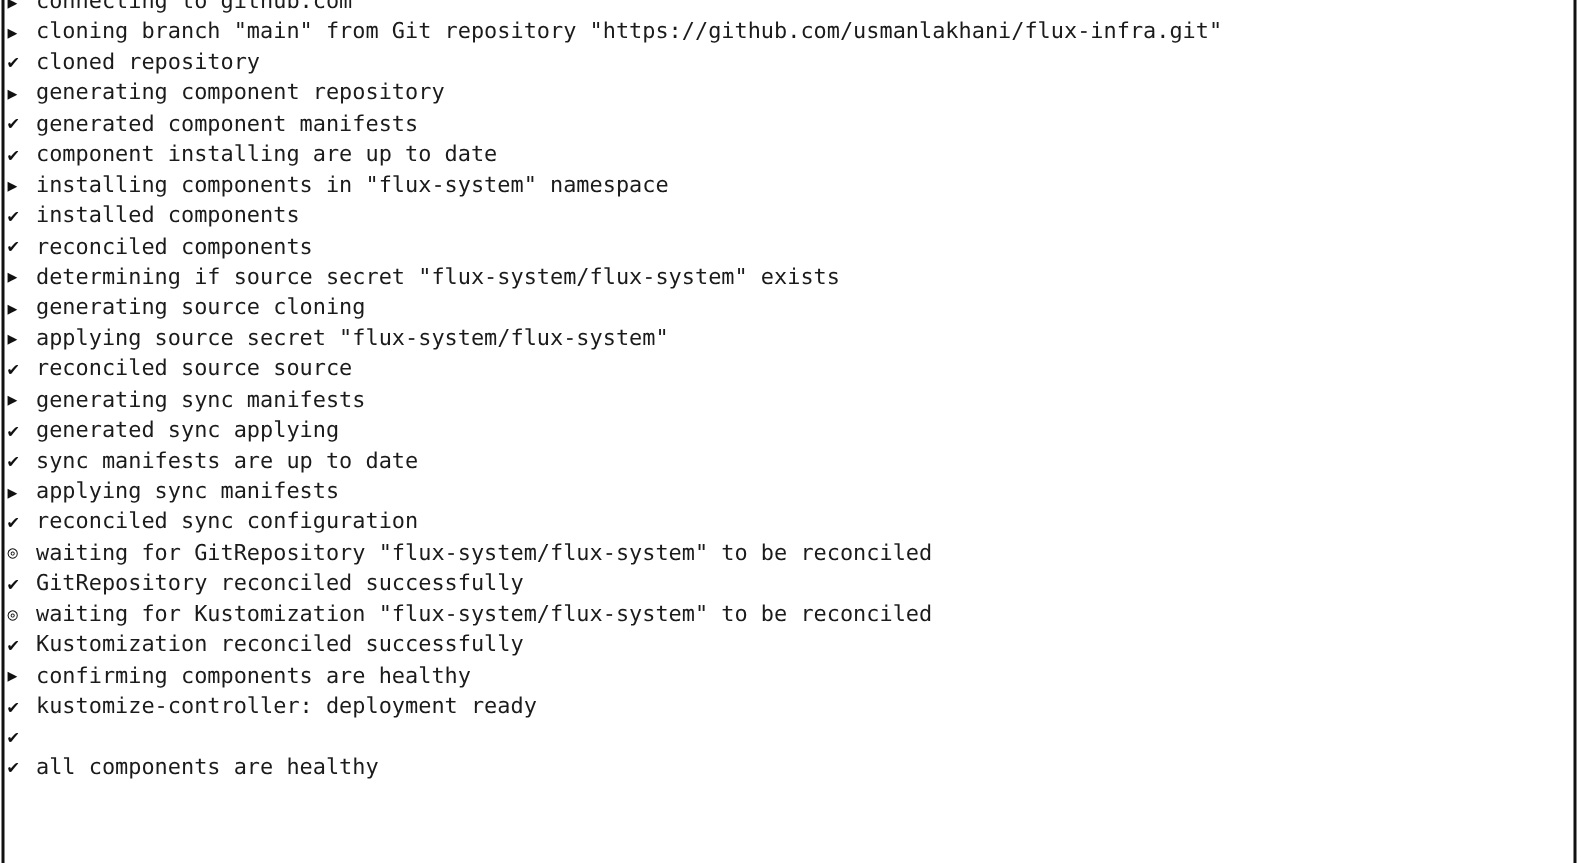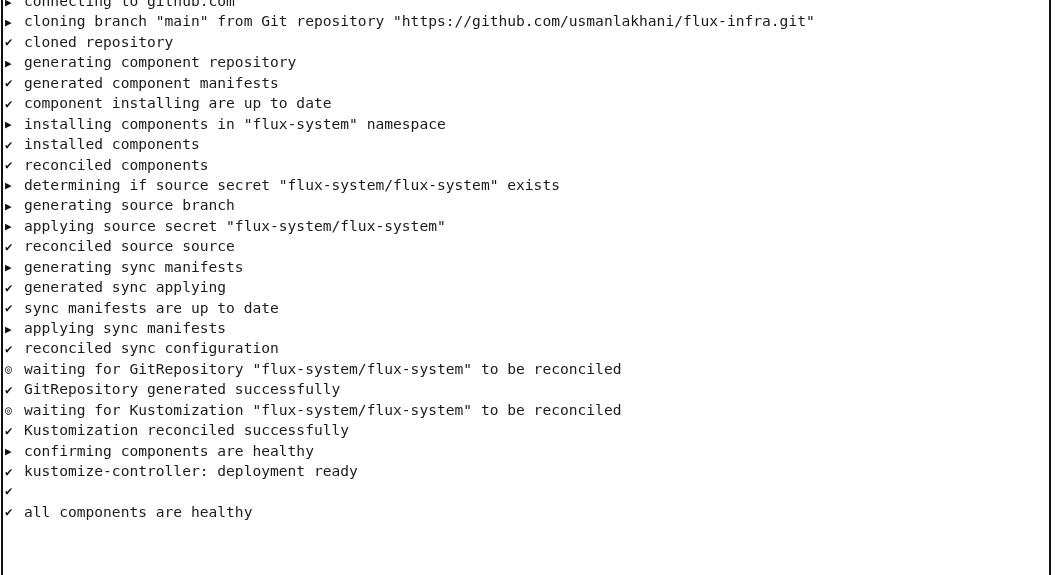--- a/index.html
+++ b/index.html
@@ -92,30 +92,30 @@
         <div class="log-line" style="color: rgb(27, 27, 27);"><span class="line-icon icon-progress">▶</span><span class="line-text">connecting to github.com</span></div>
         <div class="log-line" style="color: rgb(27, 27, 27);"><span class="line-icon icon-progress">▶</span><span class="line-text">cloning branch "main" from Git repository "https://github.com/usmanlakhani/flux-infra.git"</span></div>
         <div class="log-line" style="color: rgb(27, 27, 27);"><span class="line-icon icon-success">✔</span><span class="line-text">cloned repository</span></div>
         <div class="log-line" style="color: rgb(27, 27, 27);"><span class="line-icon icon-progress">▶</span><span class="line-text">generating component repository</span></div>
         <div class="log-line" style="color: rgb(27, 27, 27);"><span class="line-icon icon-success">✔</span><span class="line-text">generated component manifests</span></div>
         <div class="log-line" style="color: rgb(27, 27, 27);"><span class="line-icon icon-success">✔</span><span class="line-text">component installing are up to date</span></div>
         <div class="log-line" style="color: rgb(27, 27, 27);"><span class="line-icon icon-progress">▶</span><span class="line-text">installing components in "flux-system" namespace</span></div>
         <div class="log-line" style="color: rgb(27, 27, 27);"><span class="line-icon icon-success">✔</span><span class="line-text">installed components</span></div>
         <div class="log-line" style="color: rgb(27, 27, 27);"><span class="line-icon icon-success">✔</span><span class="line-text">reconciled components</span></div>
         <div class="log-line" style="color: rgb(27, 27, 27);"><span class="line-icon icon-progress">▶</span><span class="line-text">determining if source secret "flux-system/flux-system" exists</span></div>
-        <div class="log-line" style="color: rgb(27, 27, 27);"><span class="line-icon icon-progress">▶</span><span class="line-text">generating source branch</span></div>
+        <div class="log-line" style="color: rgb(27, 27, 27);"><span class="line-icon icon-progress">▶</span><span class="line-text">generating source cloning</span></div>
         <div class="log-line" style="color: rgb(27, 27, 27);"><span class="line-icon icon-progress">▶</span><span class="line-text">applying source secret "flux-system/flux-system"</span></div>
         <div class="log-line" style="color: rgb(27, 27, 27);"><span class="line-icon icon-success">✔</span><span class="line-text">reconciled source source</span></div>
         <div class="log-line" style="color: rgb(27, 27, 27);"><span class="line-icon icon-progress">▶</span><span class="line-text">generating sync manifests</span></div>
         <div class="log-line" style="color: rgb(27, 27, 27);"><span class="line-icon icon-success">✔</span><span class="line-text">generated sync applying</span></div>
         <div class="log-line" style="color: rgb(27, 27, 27);"><span class="line-icon icon-success">✔</span><span class="line-text">sync manifests are up to date</span></div>
         <div class="log-line" style="color: rgb(27, 27, 27);"><span class="line-icon icon-progress">▶</span><span class="line-text">applying sync manifests</span></div>
         <div class="log-line" style="color: rgb(27, 27, 27);"><span class="line-icon icon-success">✔</span><span class="line-text">reconciled sync configuration</span></div>
         <div class="log-line" style="color: rgb(27, 27, 27);"><span class="line-icon icon-waiting">◎</span><span class="line-text">waiting for GitRepository "flux-system/flux-system" to be reconciled</span></div>
-        <div class="log-line" style="color: rgb(27, 27, 27);"><span class="line-icon icon-success">✔</span><span class="line-text">GitRepository generated successfully</span></div>
+        <div class="log-line" style="color: rgb(27, 27, 27);"><span class="line-icon icon-success">✔</span><span class="line-text">GitRepository reconciled successfully</span></div>
         <div class="log-line" style="color: rgb(27, 27, 27);"><span class="line-icon icon-waiting">◎</span><span class="line-text">waiting for Kustomization "flux-system/flux-system" to be reconciled</span></div>
         <div class="log-line" style="color: rgb(27, 27, 27);"><span class="line-icon icon-success">✔</span><span class="line-text">Kustomization reconciled successfully</span></div>
         <div class="log-line" style="color: rgb(27, 27, 27);"><span class="line-icon icon-progress">▶</span><span class="line-text">confirming components are healthy</span></div>
         <div class="log-line" style="color: rgb(27, 27, 27);"><span class="line-icon icon-success">✔</span><span class="line-text">kustomize-controller: deployment ready</span></div>
         <div class="log-line" style="color: rgb(27, 27, 27);"><span class="line-icon icon-success">✔</span></div>
         <div class="log-line" style="color: rgb(27, 27, 27);"><span class="line-icon icon-success">✔</span><span class="line-text">all components are healthy</span></div>
       </div>
   </div>
 </div>
 

